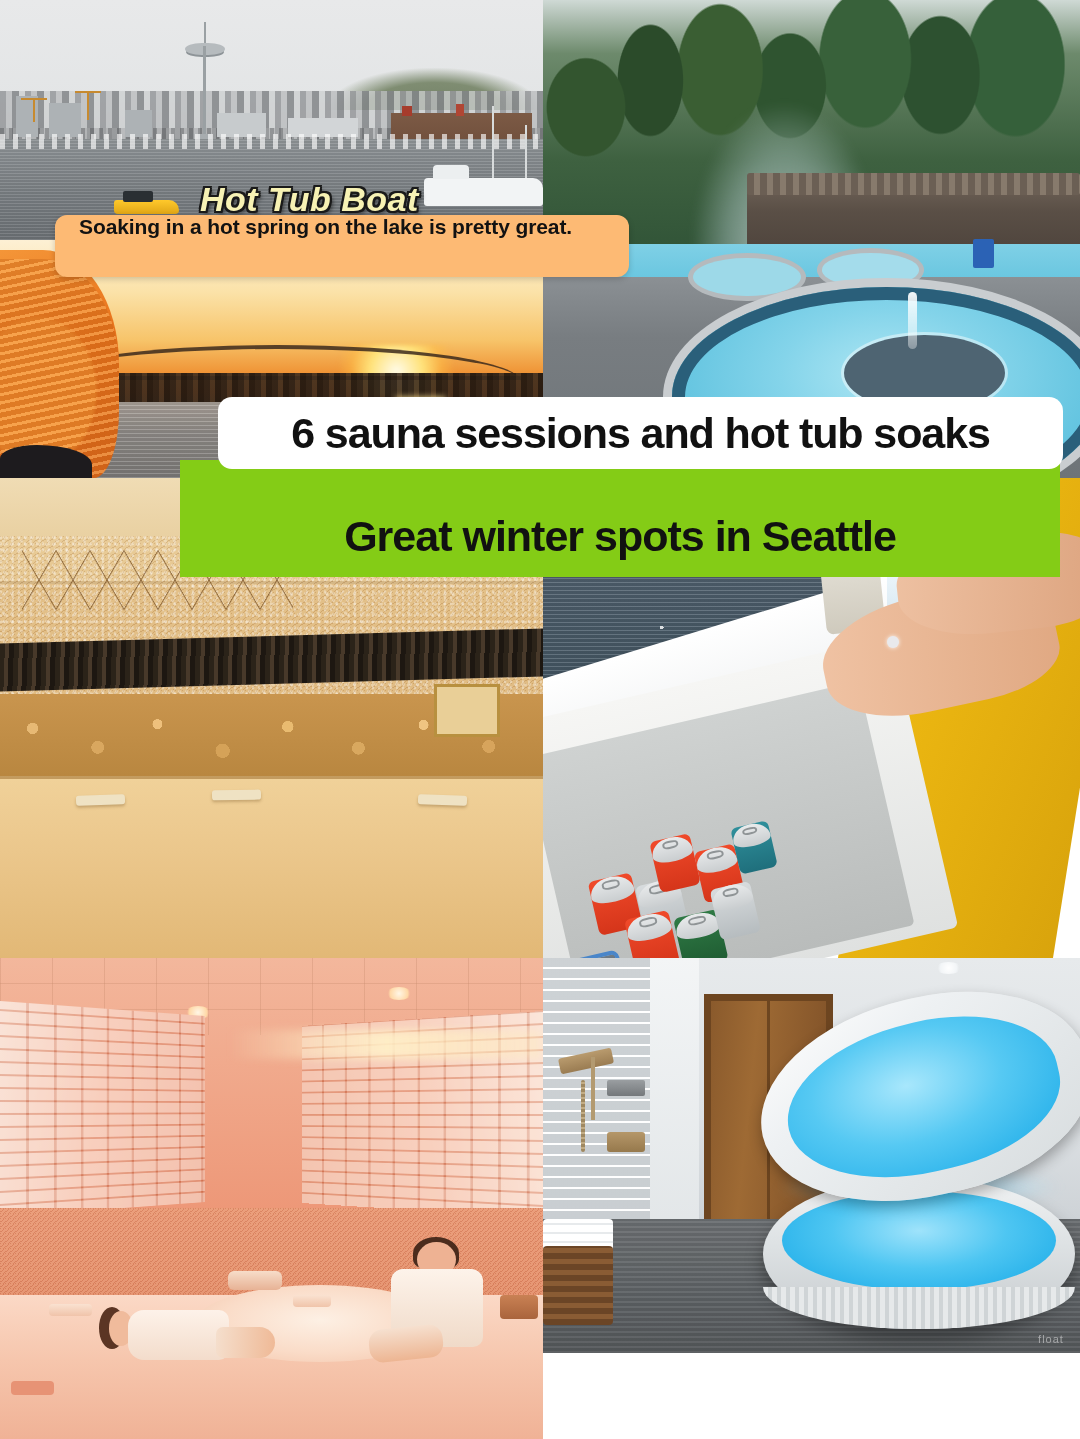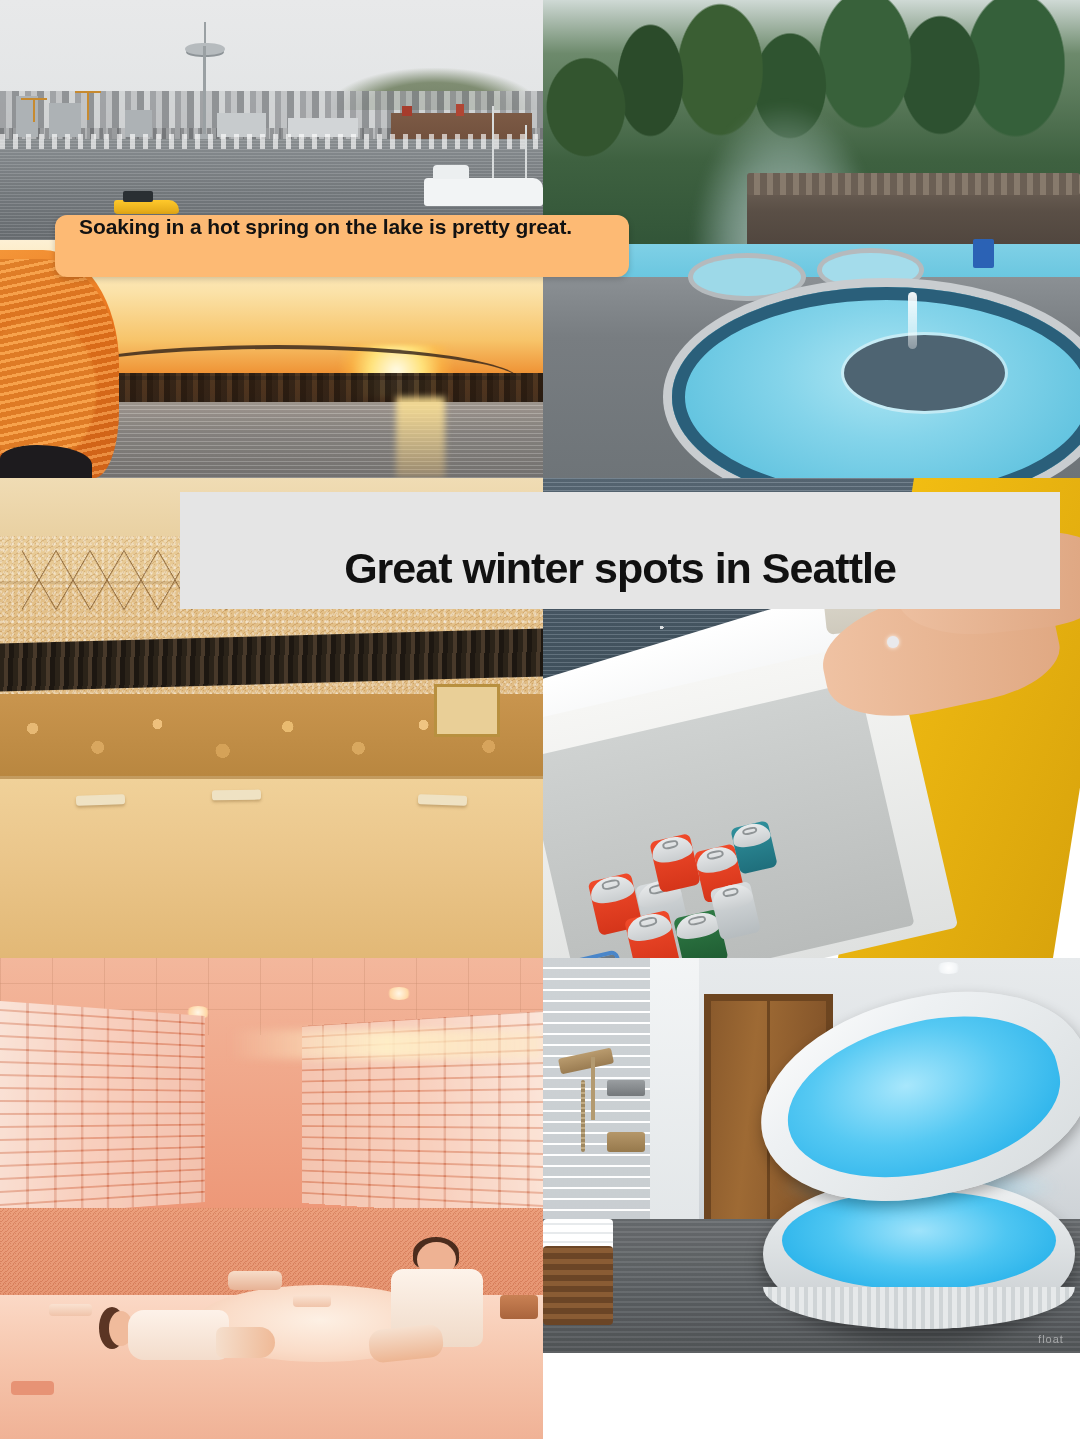--- a/index.html
+++ b/index.html
@@ -623,22 +623,22 @@
     position:absolute; left:218px; top:397px; width:845px; height:72px;
     background:#ffffff; border-radius:14px;
     display:flex; align-items:center; justify-content:center;
     padding:0 22px;
   }
   .title-white span {
     font-size:43px; font-weight:bold; color:#111111;
     letter-spacing:-1.1px; white-space:nowrap;
   }
   .title-yellow {
-    position:absolute; left:180px; top:492px; width:880px; height:117px;
-    background:#e5e5e5;
+    position:absolute; left:180px; top:460px; width:880px; height:117px;
+    background:#84cc16;
     display:flex; align-items:flex-end; justify-content:center;
     padding:0 21px 16px;
   }
   .title-yellow span {
     font-size:43px; font-weight:bold; color:#111111;
     letter-spacing:-1px; white-space:nowrap;
   }
 </style>
 </head>
 <body>
@@ -835,23 +835,27 @@
         <div class="pod-water"></div>
         <div class="pod-skirt"></div>
       </div>
       <div class="pod-lid">
         <div class="pod-lid-inner"></div>
       </div>
       <div class="fl-watermark">float</div>
     </div>
   </div>
 
+  <div class="htb-wordmark">Hot Tub Boat</div>
 
   <div class="caption-box">
     <span>Soaking in a hot spring on the lake is pretty great.</span>
   </div>
 
   <div class="title-yellow">
     <span>Great winter spots in Seattle</span>
   </div>
 
+  <div class="title-white">
+    <span>6 sauna sessions and hot tub soaks</span>
+  </div>
 
 </div>
 
 </body></html>

